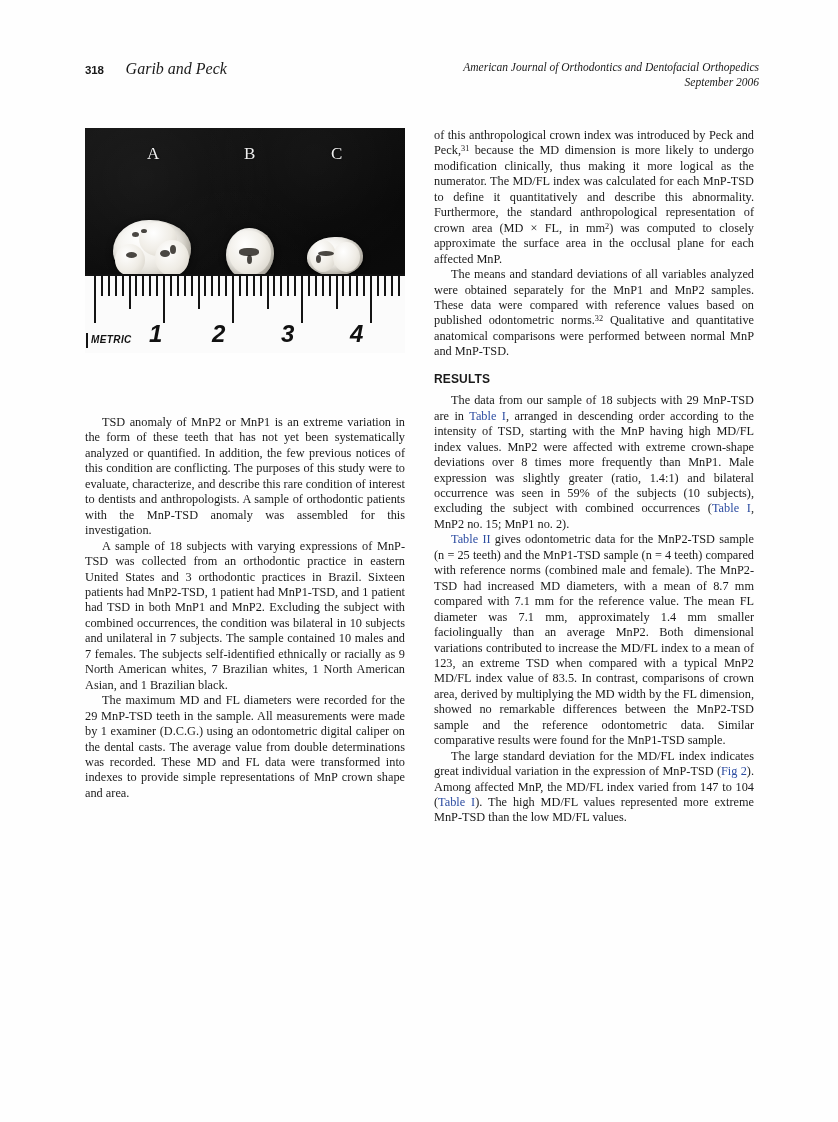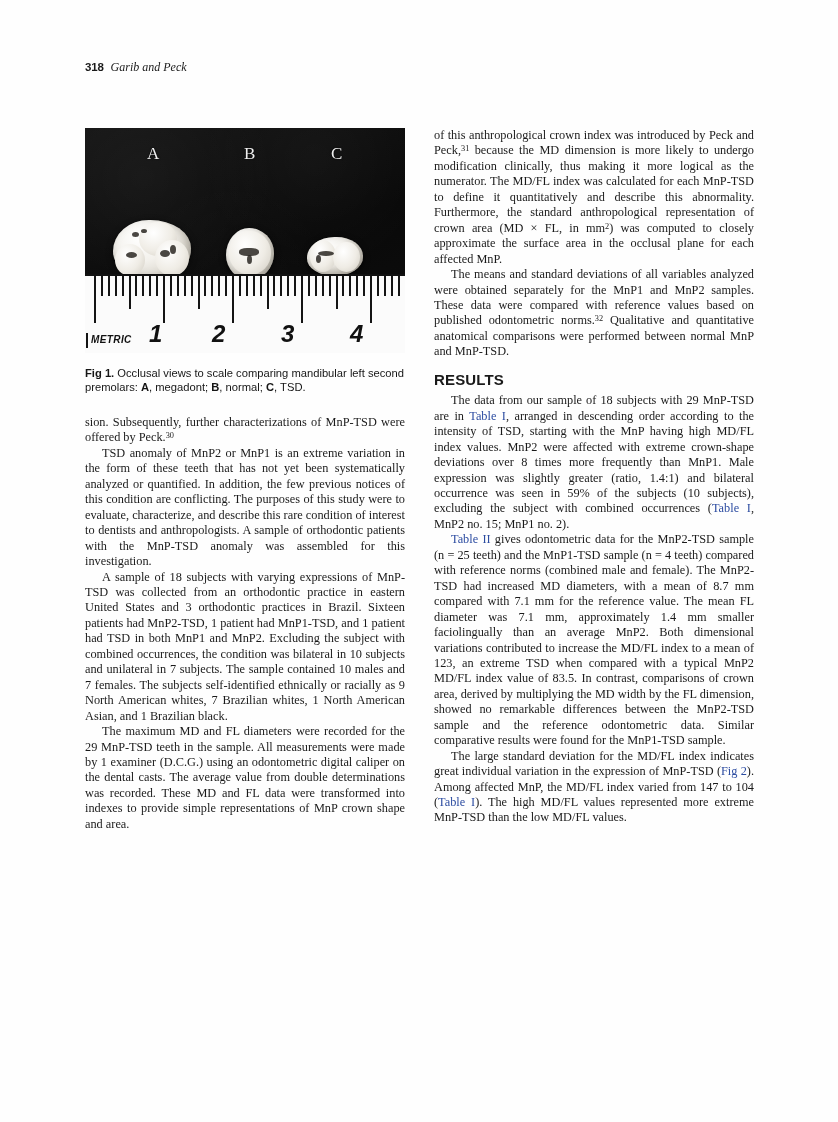--- a/index.html
+++ b/index.html
@@ -37,22 +37,22 @@
   }
   .runhead-pageno {
     font-family: "Liberation Sans", sans-serif;
     font-weight: bold;
     font-size: 11.5px;
     font-style: normal;
     letter-spacing: -0.2px;
   }
   .runhead-authors {
     font-style: italic;
-    font-size: 12px;
-    margin-left: 7px;
+    font-size: 16px;
+    margin-left: 22px;
     font-family: "Liberation Serif", serif;
   }
   .runhead-right {
     position: absolute;
     right: 0; top: 0;
     text-align: right;
     font-style: italic;
     font-size: 11.5px;
     line-height: 15px;
     white-space: nowrap;
@@ -70,21 +70,21 @@
   }
   .col-right { left: 434px; }
 
   p { margin: 0; }
   p.indent { text-indent: 17px; }
   p.noindent { text-indent: 0; }
 
   h2.section {
     font-family: "Liberation Sans", sans-serif;
     font-weight: bold;
-    font-size: 15px;
+    font-size: 12px;
     letter-spacing: 0.15px;
     margin: 13px 0 6px 0;
     text-align: left;
   }
   h2.section.tight { margin-top: 12px; }
 
   sup { font-size: 8.3px; vertical-align: 3.2px; line-height: 0; }
   .xlink { color: #2b4ba0; }
 
   
@@ -237,20 +237,24 @@
   }
 </style>
 </head>
 <body>
 
 <div class="page">
 
   <div class="runhead">
     <div class="runhead-left">
       <span class="runhead-pageno">318</span><span class="runhead-authors">Garib and Peck</span>
+    </div>
+    <div class="runhead-right">
+      <span>American Journal of Orthodontics and Dentofacial Orthopedics</span><br>
+      <span>September 2006</span>
     </div>
   </div>
 
   <div class="figure-block">
 
     <div class="photo">
 
       <span class="tooth-label" style="left:62px;  top:16px;">A</span>
       <span class="tooth-label" style="left:159px; top:16px;">B</span>
       <span class="tooth-label" style="left:246px; top:16px;">C</span>
@@ -328,28 +332,24 @@
             <div class="tick mm" style="left: 312.6px;"></div>
           </div>
         <span class="ruler-metric">METRIC</span>
         <span class="ruler-num" style="left:64px;">1</span>
         <span class="ruler-num" style="left:127px;">2</span>
         <span class="ruler-num" style="left:196px;">3</span>
         <span class="ruler-num" style="left:265px;">4</span>
       </div>
     </div>
 
-    <div class="fig-caption">
-      <b>Fig 1.</b><span> Occlusal views to scale comparing mandibular left second premolars: </span><b>A</b><span>, megadont; </span><b>B</b><span>, normal; </span><b>C</b><span>, TSD.</span>
-    </div>
   </div>
 
   <div class="col-left-text">
 
-    <p class="noindent"><span>sion. Subsequently, further characterizations of MnP-TSD were offered by Peck.</span><sup>30</sup></p>
 
     <p class="indent">TSD anomaly of MnP2 or MnP1 is an extreme variation in the form of these teeth that has not yet been systematically analyzed or quantified. In addition, the few previous notices of this condition are conflicting. The purposes of this study were to evaluate, characterize, and describe this rare condition of interest to dentists and anthropologists. A sample of orthodontic patients with the MnP-TSD anomaly was assembled for this investigation.</p>
 
 
     <p class="indent">A sample of 18 subjects with varying expressions of MnP-TSD was collected from an orthodontic practice in eastern United States and 3 orthodontic practices in Brazil. Sixteen patients had MnP2-TSD, 1 patient had MnP1-TSD, and 1 patient had TSD in both MnP1 and MnP2. Excluding the subject with combined occurrences, the condition was bilateral in 10 subjects and unilateral in 7 subjects. The sample contained 10 males and 7 females. The subjects self-identified ethnically or racially as 9 North American whites, 7 Brazilian whites, 1 North American Asian, and 1 Brazilian black.</p>
 
     <p class="indent">The maximum MD and FL diameters were recorded for the 29 MnP-TSD teeth in the sample. All measurements were made by 1 examiner (D.C.G.) using an odontometric digital caliper on the dental casts. The average value from double determinations was recorded. These MD and FL data were transformed into indexes to provide simple representations of MnP crown shape and area.</p>
 
   </div>
 

